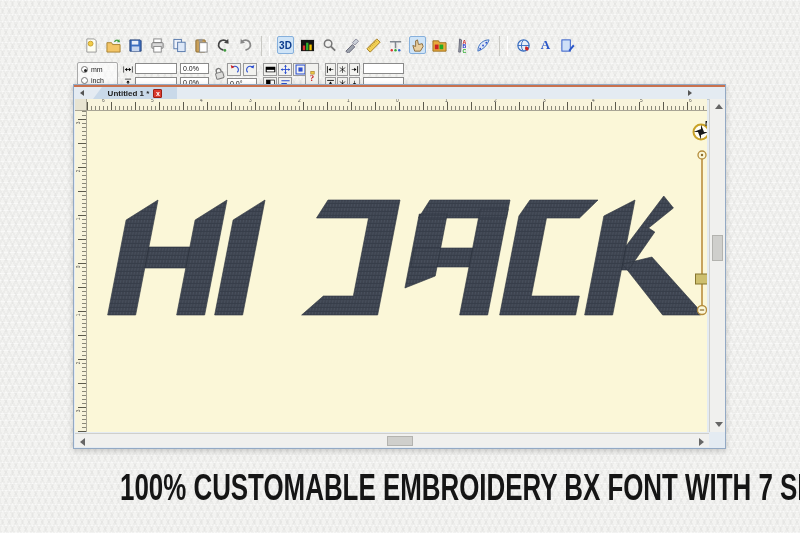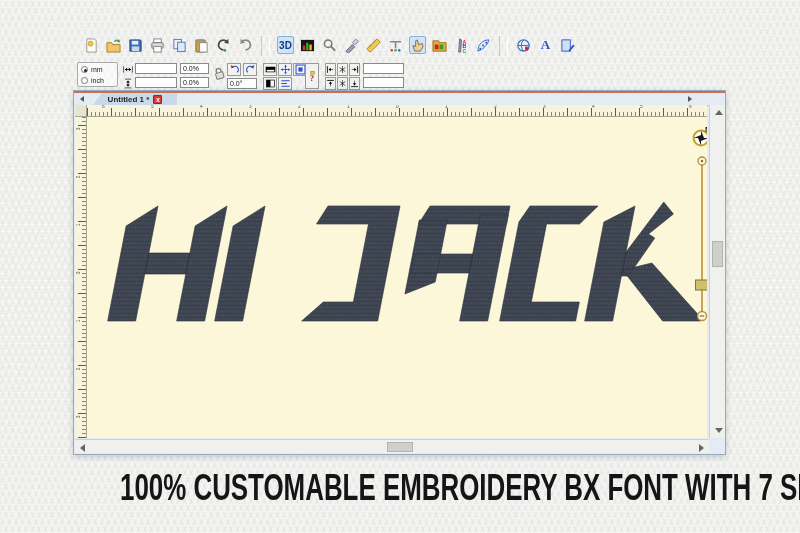--- a/index.html
+++ b/index.html
@@ -42,21 +42,21 @@
   .frot{position:absolute;left:150px;top:17px;width:30px;}
   .clu1{position:absolute;left:186px;top:2px;display:flex;gap:1px;}
   .clu2{position:absolute;left:186px;top:16px;display:flex;gap:1px;}
   .helpbox{position:absolute;left:228px;top:2px;}
   .helpbox .sbtn{width:14px;height:26px;}
   .ali1{position:absolute;left:248px;top:2px;display:flex;gap:1px;}
   .ali2{position:absolute;left:248px;top:16px;display:flex;gap:1px;}
   .ali1 .sbtn,.ali2 .sbtn{width:11px;height:13px;}
   .f3a{position:absolute;left:286px;top:2px;width:41px;} .f3b{position:absolute;left:286px;top:16px;width:41px;}
   
-  .docwin{position:absolute;left:73px;top:90px;width:653px;height:365px;border:1px solid #93a9c4;
+  .docwin{position:absolute;left:73px;top:84px;width:653px;height:365px;border:1px solid #93a9c4;
           box-sizing:border-box;background:#e4ebf2;box-shadow:0 2px 6px rgba(0,0,0,0.18);}
   .topline{position:absolute;left:0;top:0;width:100%;height:2px;background:#c9714d;}
   .tabbar{position:absolute;left:1px;top:2px;width:635px;height:12px;background:#e4ebf2;border-bottom:1px solid #bcc8d4;}
   .tabarrow{position:absolute;top:3px;width:0;height:0;border-top:3px solid transparent;border-bottom:3px solid transparent;}
   .tabarrow.left{left:5px;border-right:4px solid #555;}
   .tabarrow.right{right:18px;border-left:4px solid #555;}
   .tab{position:absolute;left:18px;top:0;width:84px;height:12px;background:#c9d9e9;
        clip-path:polygon(9px 0,100% 0,100% 100%,0 100%);display:flex;align-items:center;
        justify-content:center;gap:4px;font-size:8px;font-weight:bold;color:#222;}
   .tabclose{width:9px;height:9px;background:#da3a2e;border:1px solid #9c2015;border-radius:1px;color:#fff;

